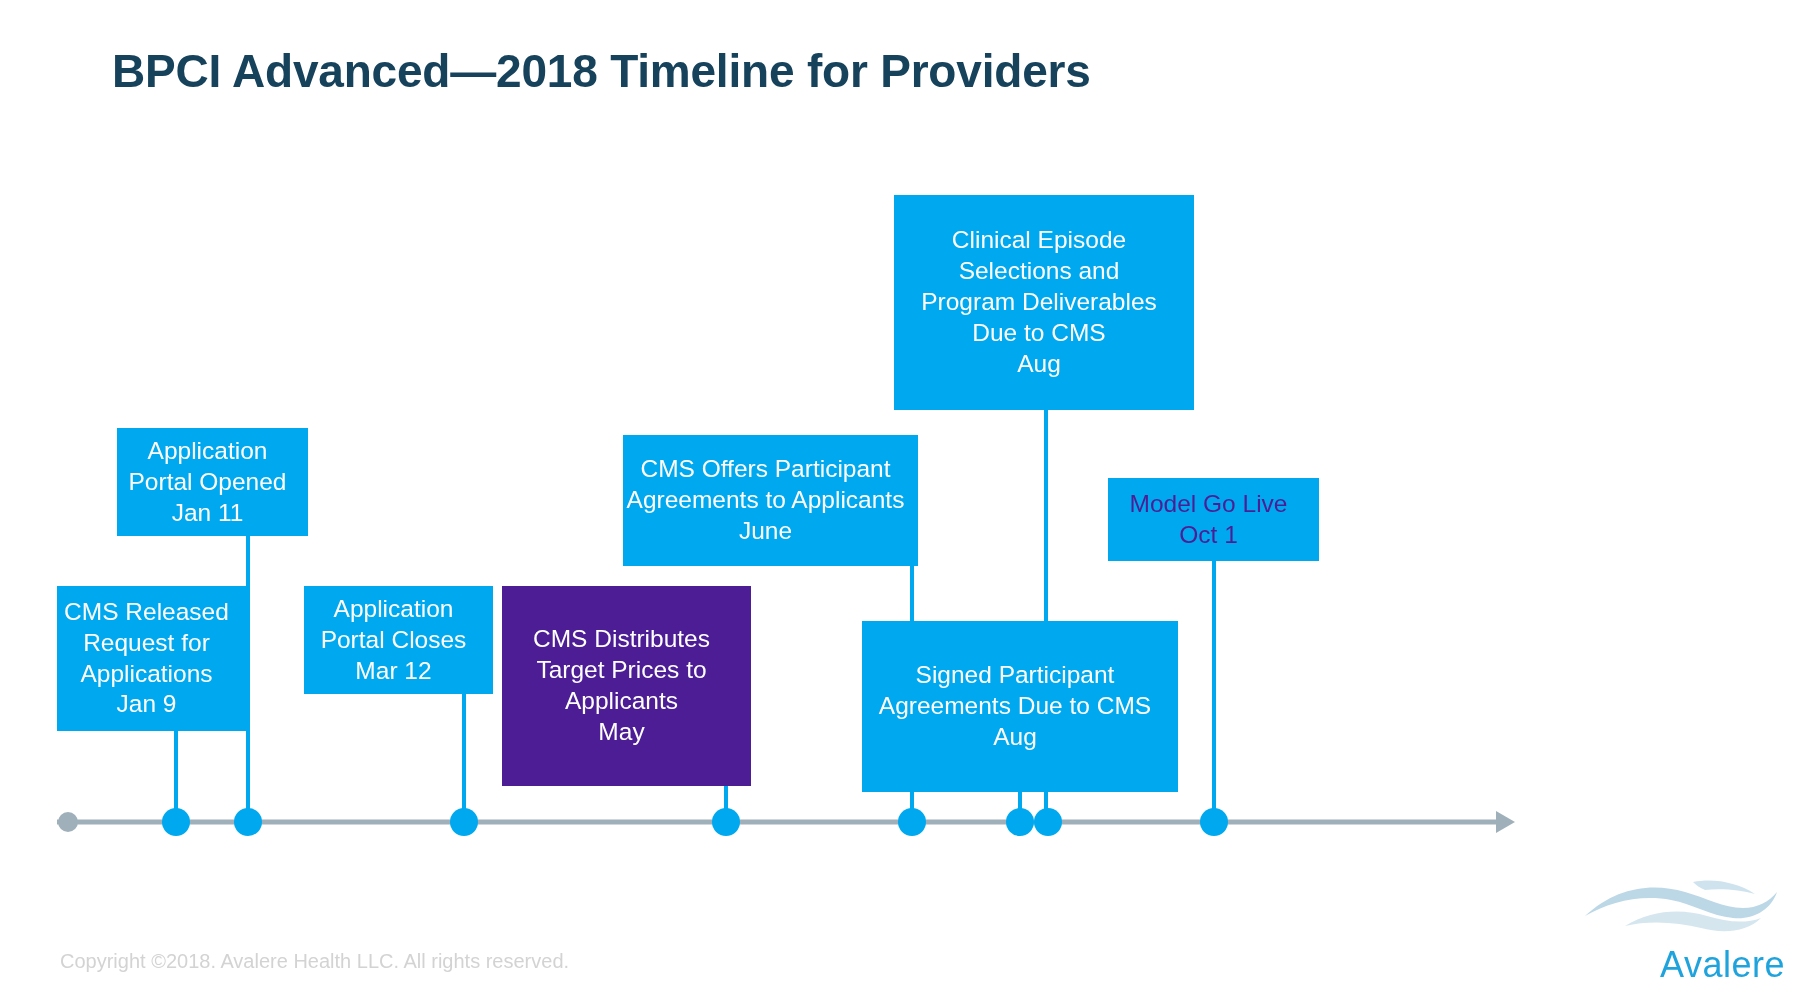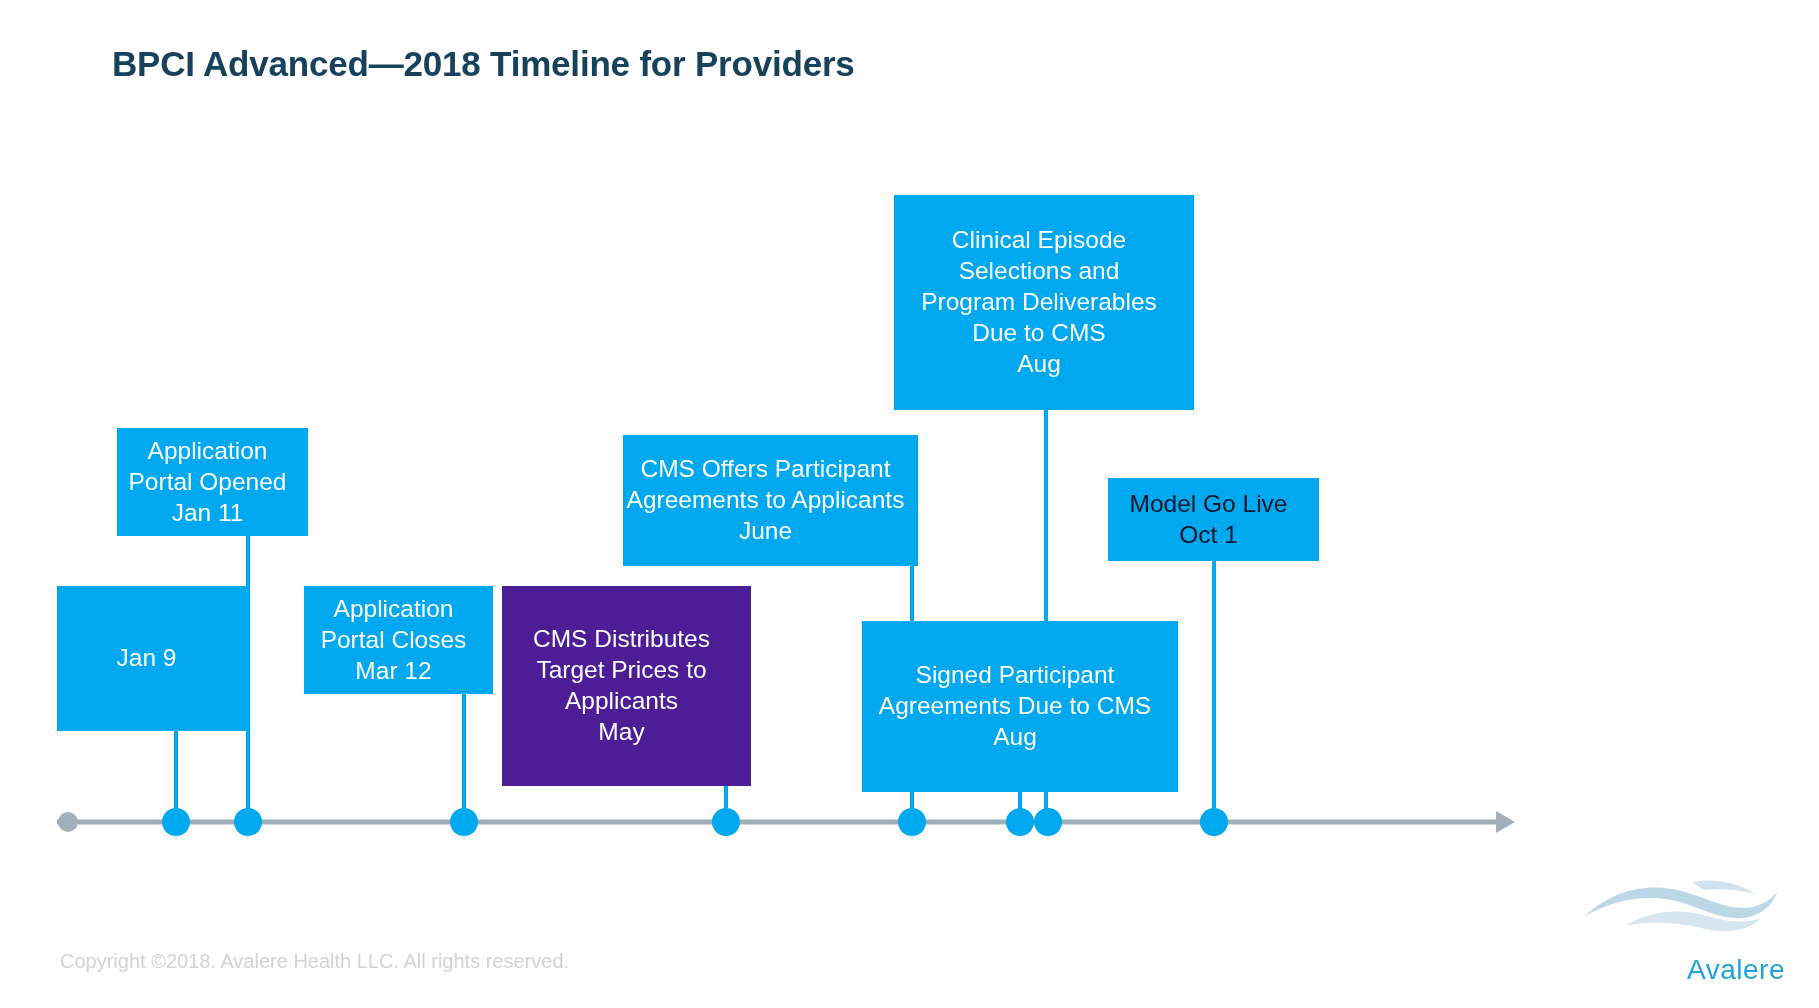--- a/index.html
+++ b/index.html
@@ -18,21 +18,21 @@
     height: 1008px;
     background: #ffffff;
     overflow: hidden;
   }
 
   
   #page-title {
     position: absolute;
     left: 112px;
     top: 44px;
-    font-size: 35px;
+    font-size: 46px;
     font-weight: bold;
     color: #16425c;
     letter-spacing: -0.2px;
     white-space: nowrap;
   }
 
   
   #axis-wrap {
     position: absolute;
     left: 0;
@@ -87,21 +87,21 @@
     bottom: 22px;
     width: 225px;
     height: 110px;
   }
   #logo-word {
     position: absolute;
     left: 0;
     bottom: 0;
     width: 225px;
     text-align: right;
-    font-size: 28px;
+    font-size: 36px;
     font-weight: normal;
     color: #1fa3dd;
     letter-spacing: 0.5px;
   }
   #logo-mark {
     position: absolute;
     right: 4px;
     top: 0;
     width: 200px;
     height: 58px;
@@ -128,20 +128,23 @@
         <circle cx="912" cy="822" r="14" fill="#00a9ef"></circle>
         <circle cx="1020" cy="822" r="14" fill="#00a9ef"></circle>
         <circle cx="1048" cy="822" r="14" fill="#00a9ef"></circle>
         <circle cx="1214" cy="822" r="14" fill="#00a9ef"></circle>
       </g>
   </svg>
 
   <div id="events-layer">
       <div class="stem" style="left: 174px; top: 731px; height: 91px; background: rgb(0, 169, 239);"></div>
       <div class="event-box" style="left: 57px; top: 586px; width: 189px; height: 145px; background: rgb(0, 169, 239); color: rgb(255, 255, 255);">
+        <span class="event-label">CMS Released
+Request for
+Applications</span>
         <span class="event-date">Jan 9</span>
       </div>
       <div class="stem" style="left: 246px; top: 536px; height: 286px; background: rgb(0, 169, 239);"></div>
       <div class="event-box" style="left: 117px; top: 428px; width: 191px; height: 108px; background: rgb(0, 169, 239); color: rgb(255, 255, 255);">
         <span class="event-label">Application
 Portal Opened</span>
         <span class="event-date">Jan 11</span>
       </div>
       <div class="stem" style="left: 462px; top: 694px; height: 128px; background: rgb(0, 169, 239);"></div>
       <div class="event-box" style="left: 304px; top: 586px; width: 189px; height: 108px; background: rgb(0, 169, 239); color: rgb(255, 255, 255);">
@@ -170,21 +173,21 @@
 Due to CMS</span>
         <span class="event-date">Aug</span>
       </div>
       <div class="stem" style="left: 1018px; top: 756px; height: 66px; background: rgb(0, 169, 239);"></div>
       <div class="event-box" style="left: 862px; top: 621px; width: 316px; height: 171px; background: rgb(0, 169, 239); color: rgb(255, 255, 255);">
         <span class="event-label">Signed Participant
 Agreements Due to CMS</span>
         <span class="event-date">Aug</span>
       </div>
       <div class="stem" style="left: 1212px; top: 561px; height: 261px; background: rgb(0, 169, 239);"></div>
-      <div class="event-box" style="left: 1108px; top: 478px; width: 211px; height: 83px; background: rgb(0, 169, 239); color: #0f172a;">
+      <div class="event-box" style="left: 1108px; top: 478px; width: 211px; height: 83px; background: rgb(0, 169, 239); color: #4c1d95;">
         <span class="event-label">Model Go Live</span>
         <span class="event-date">Oct 1</span>
       </div>
     </div>
 
   <div id="copyright" style="color: rgb(211, 211, 211);">Copyright ©2018. Avalere Health LLC. All rights reserved.</div>
 
   <div id="logo">
     <svg id="logo-mark" viewBox="0 0 200 58">
       <path d="M4 40 C 34 12, 70 6, 104 16 C 126 22, 142 32, 162 32 C 176 32, 188 26, 196 16

